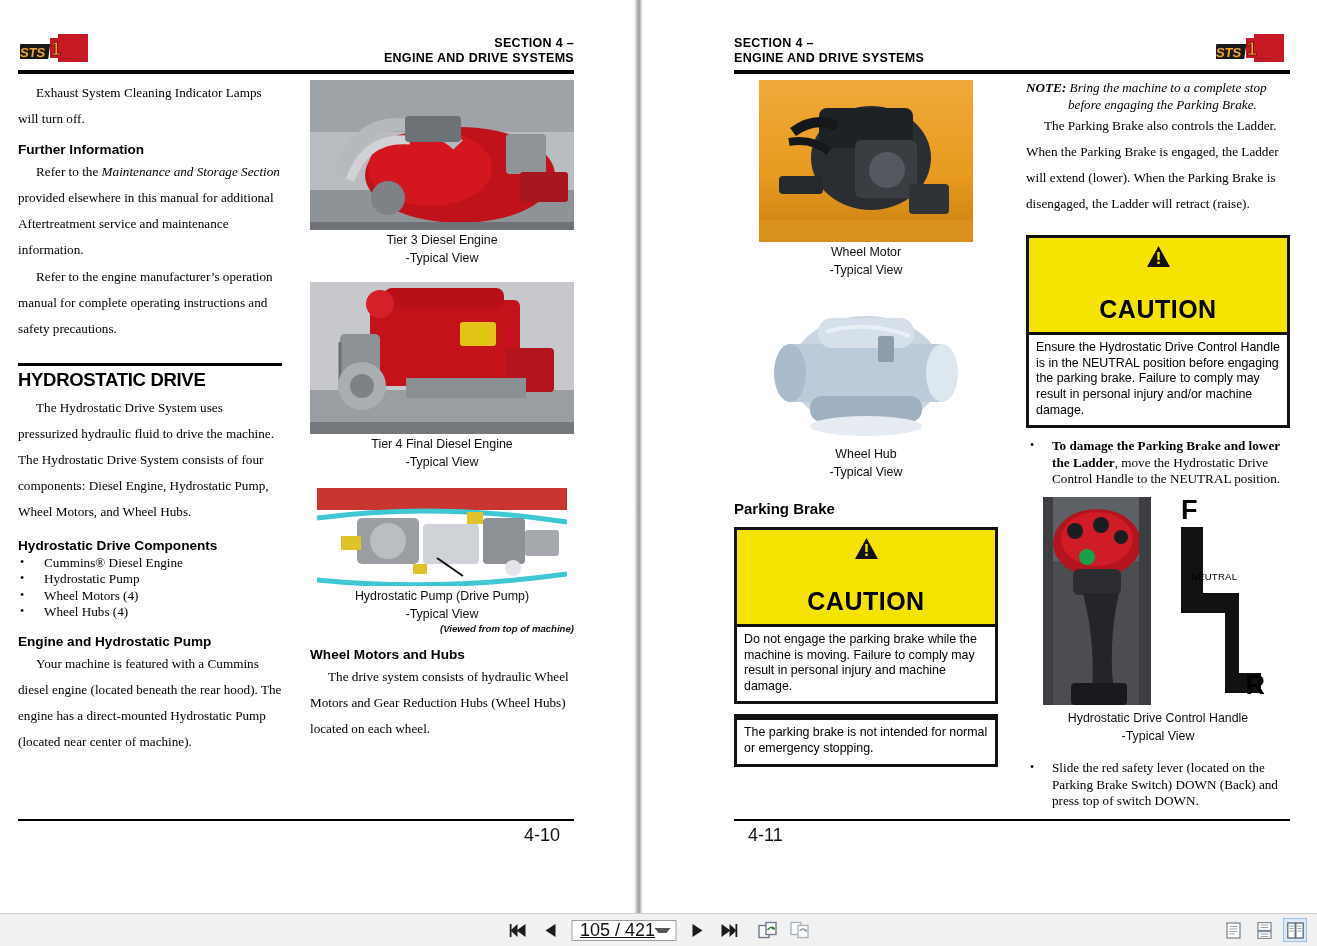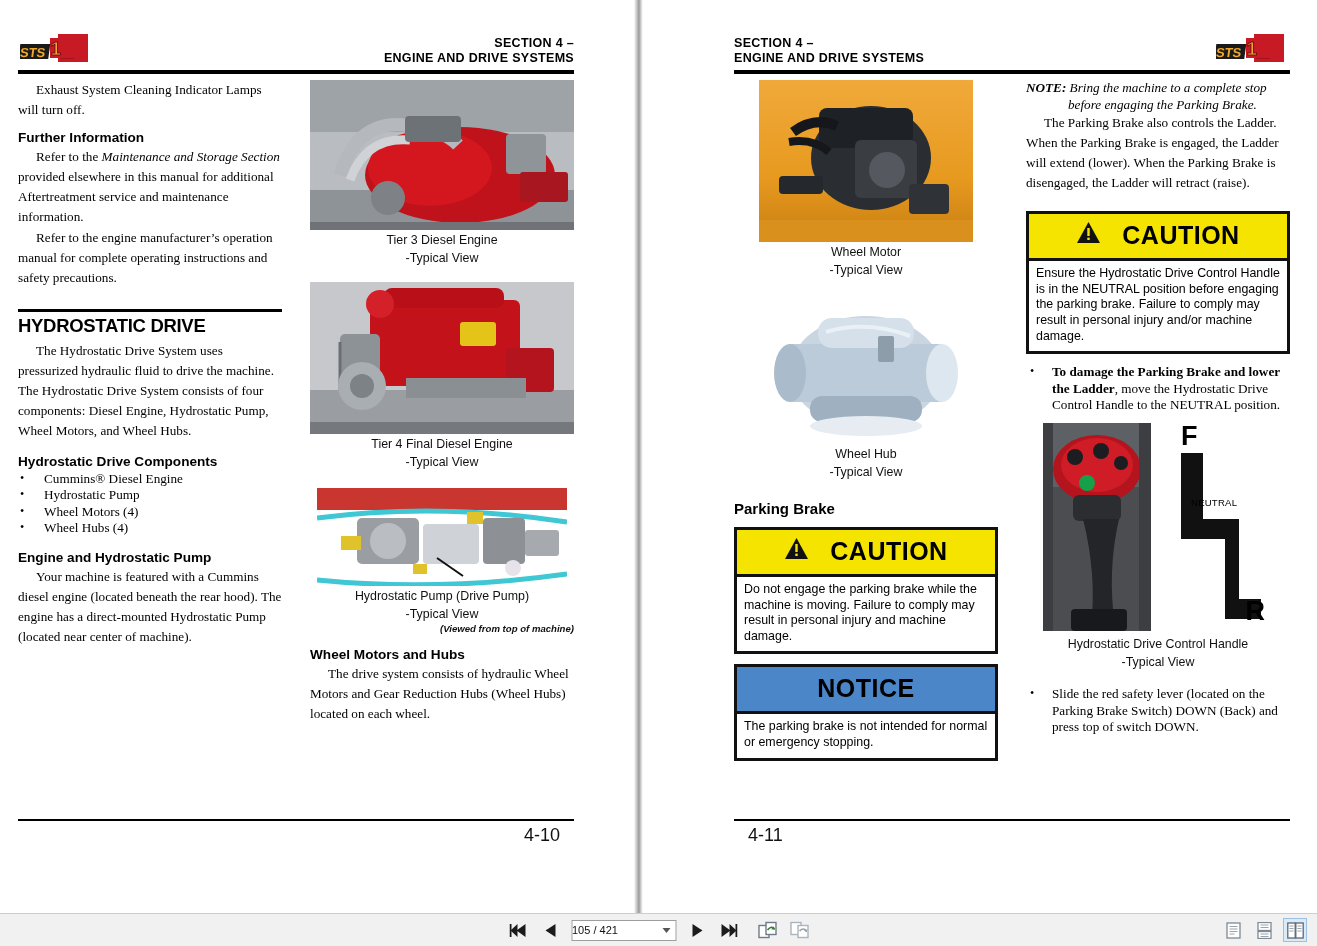--- a/index.html
+++ b/index.html
@@ -48,21 +48,21 @@
   .logo svg { display: block; }
 
   
   .cols { position: absolute; left: 0; top: 58px; width: 556px; height: 780px; }
   .col { position: absolute; top: 0; width: 264px; }
   .col-a { left: 0; }
   .col-b { left: 292px; }
 
   p.body {
     font-family: "Liberation Serif", serif;
-    font-size: 13.2px; line-height: 20px;
+    font-size: 13.2px; line-height: 26px;
     text-indent: 18px; color: #000; margin-bottom: 1px;
   }
   p.note {
     font-family: "Liberation Serif", serif;
     font-size: 13.2px; line-height: 16.6px; font-style: italic;
     color: #000; padding-left: 42px; text-indent: -42px;
   }
   h2.sec {
     font-family: "Liberation Sans", sans-serif;
     font-weight: bold; font-size: 18.5px; letter-spacing: -0.3px;
@@ -108,21 +108,21 @@
     text-align: right; color: #111; margin-top: 1px;
   }
 
   
   .safety { border: 3.5px solid #111; background: #fff; margin: 10px 0 6px 0; }
   .safety-hdr {
     text-align: center; font-family: "Liberation Sans", sans-serif;
     font-weight: bold; color: #000;
     font-size: 25px; letter-spacing: 0.5px;
     padding: 7px 0 8px 0;
-    display: flex; align-items: center; justify-content: center; gap: 21px;
+    display: flex; align-items: center; justify-content: center; gap: 21px; flex-direction: column;
   }
   .safety-hdr.caution { background: #f5e400; }
   .safety-hdr.notice  { background: #4a86c8; }
   .safety-body {
     border-top: 3.5px solid #111; background:#fff;
     font-family: "Liberation Sans", sans-serif;
     font-size: 12.4px; line-height: 15.6px; color: #000;
     padding: 5px 7px 7px 7px;
   }
   .tri { display:inline-block; }
@@ -165,22 +165,22 @@
   }
   .tb-btn {
     width: 22px; height: 22px; display: flex; align-items: center;
     justify-content: center; cursor: pointer;
   }
   .pagebox {
     width: 105px; height: 21px; background: #fff; border: 1px solid #9d9d9d;
     display: flex; align-items: center; position: relative;
   }
   .pagebox span {
-    font-family: "Liberation Sans", sans-serif; font-size: 11px;
-    color: #111; 
+    font-family: "Liberation Sans", sans-serif; font-size: 18px;
+    color: #111; padding-left: 8px; text-decoration: underline;
   }
   .pagebox .caret {
     position: absolute; right: 5px; top: 50%; margin-top: -2px;
     width: 0; height: 0; border-left: 4px solid transparent;
     border-right: 4px solid transparent; border-top: 5px solid #555;
   }
   .tb-right {
     position: absolute; right: 10px; display: flex; align-items: center; gap: 7px;
   }
   .view-btn {
@@ -391,23 +391,20 @@
                   <rect x="11.3" y="7" width="2.4" height="8" fill="#f5e400"></rect>
                   <rect x="11.3" y="16.6" width="2.4" height="2.4" fill="#f5e400"></rect>
                 </svg>
               </span>
               <span>CAUTION</span>
             </div>
             <div class="safety-body">Do not engage the parking brake while the machine is moving. Failure to comply may result in personal injury and machine damage.</div>
           </div>
 
           <div class="safety">
-            <div class="safety-hdr notice">
-              <span>NOTICE</span>
-            </div>
             <div class="safety-body">The parking brake is not intended for normal or emergency stopping.</div>
           </div>
         </div>
 
         <div class="col col-b">
           <p class="note"><span class="b">NOTE:</span> <span>Bring the machine to a complete stop before engaging the Parking Brake.</span></p>
           <p class="body">The Parking Brake also controls the Ladder. When the Parking Brake is engaged, the Ladder will extend (lower). When the Parking Brake is disengaged, the Ladder will retract (raise).</p>
 
           <div class="safety" style="margin-top:18px;">
             <div class="safety-hdr caution">

